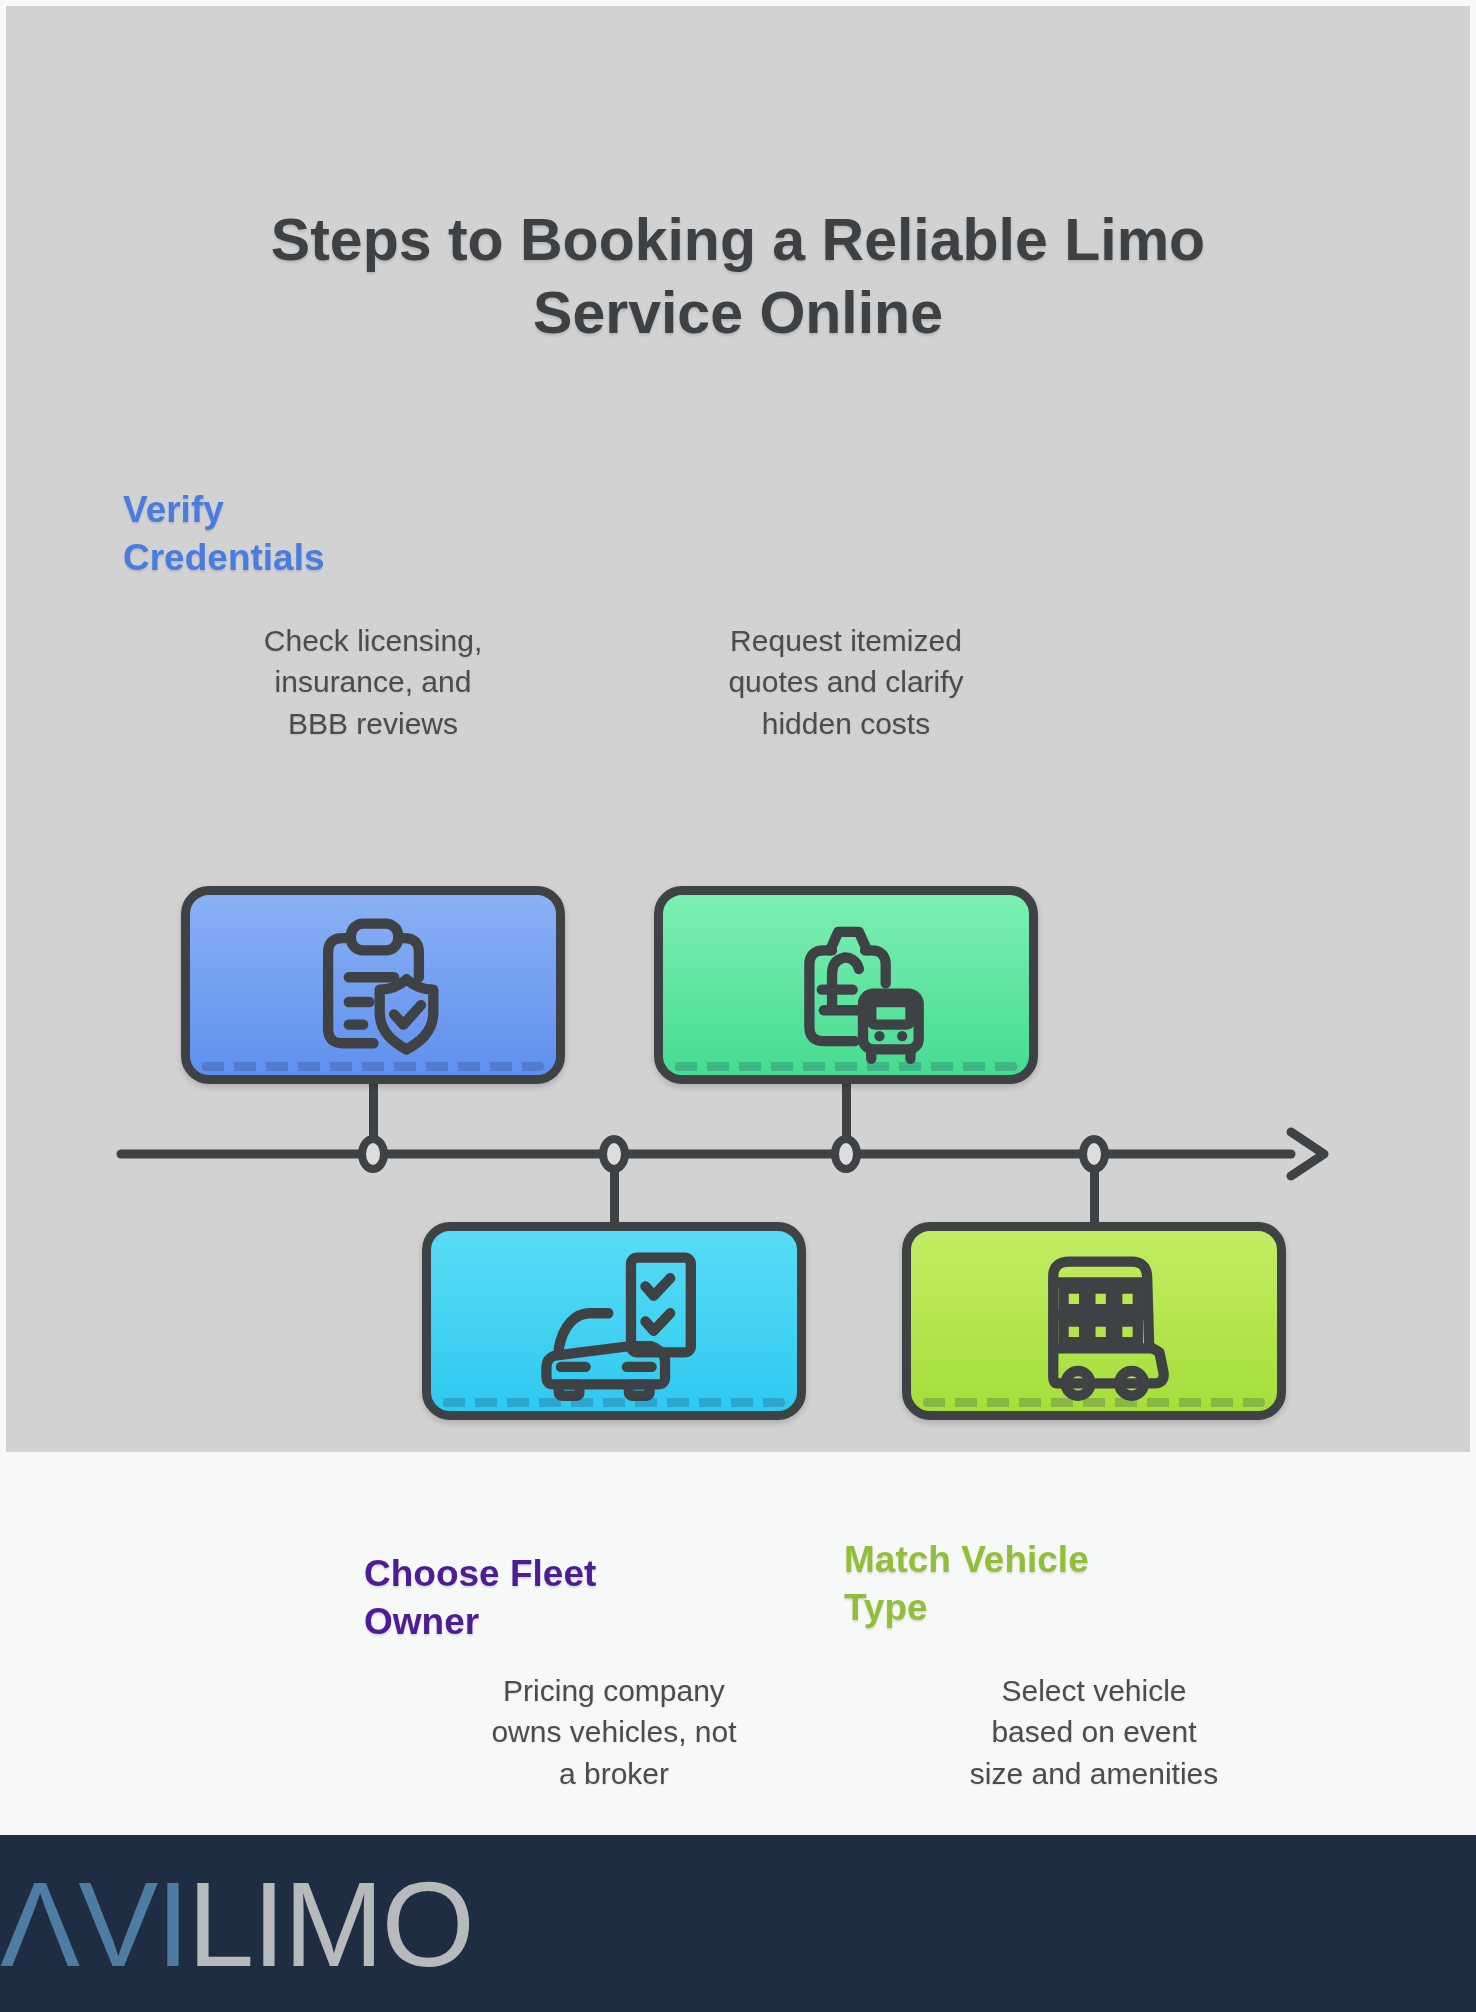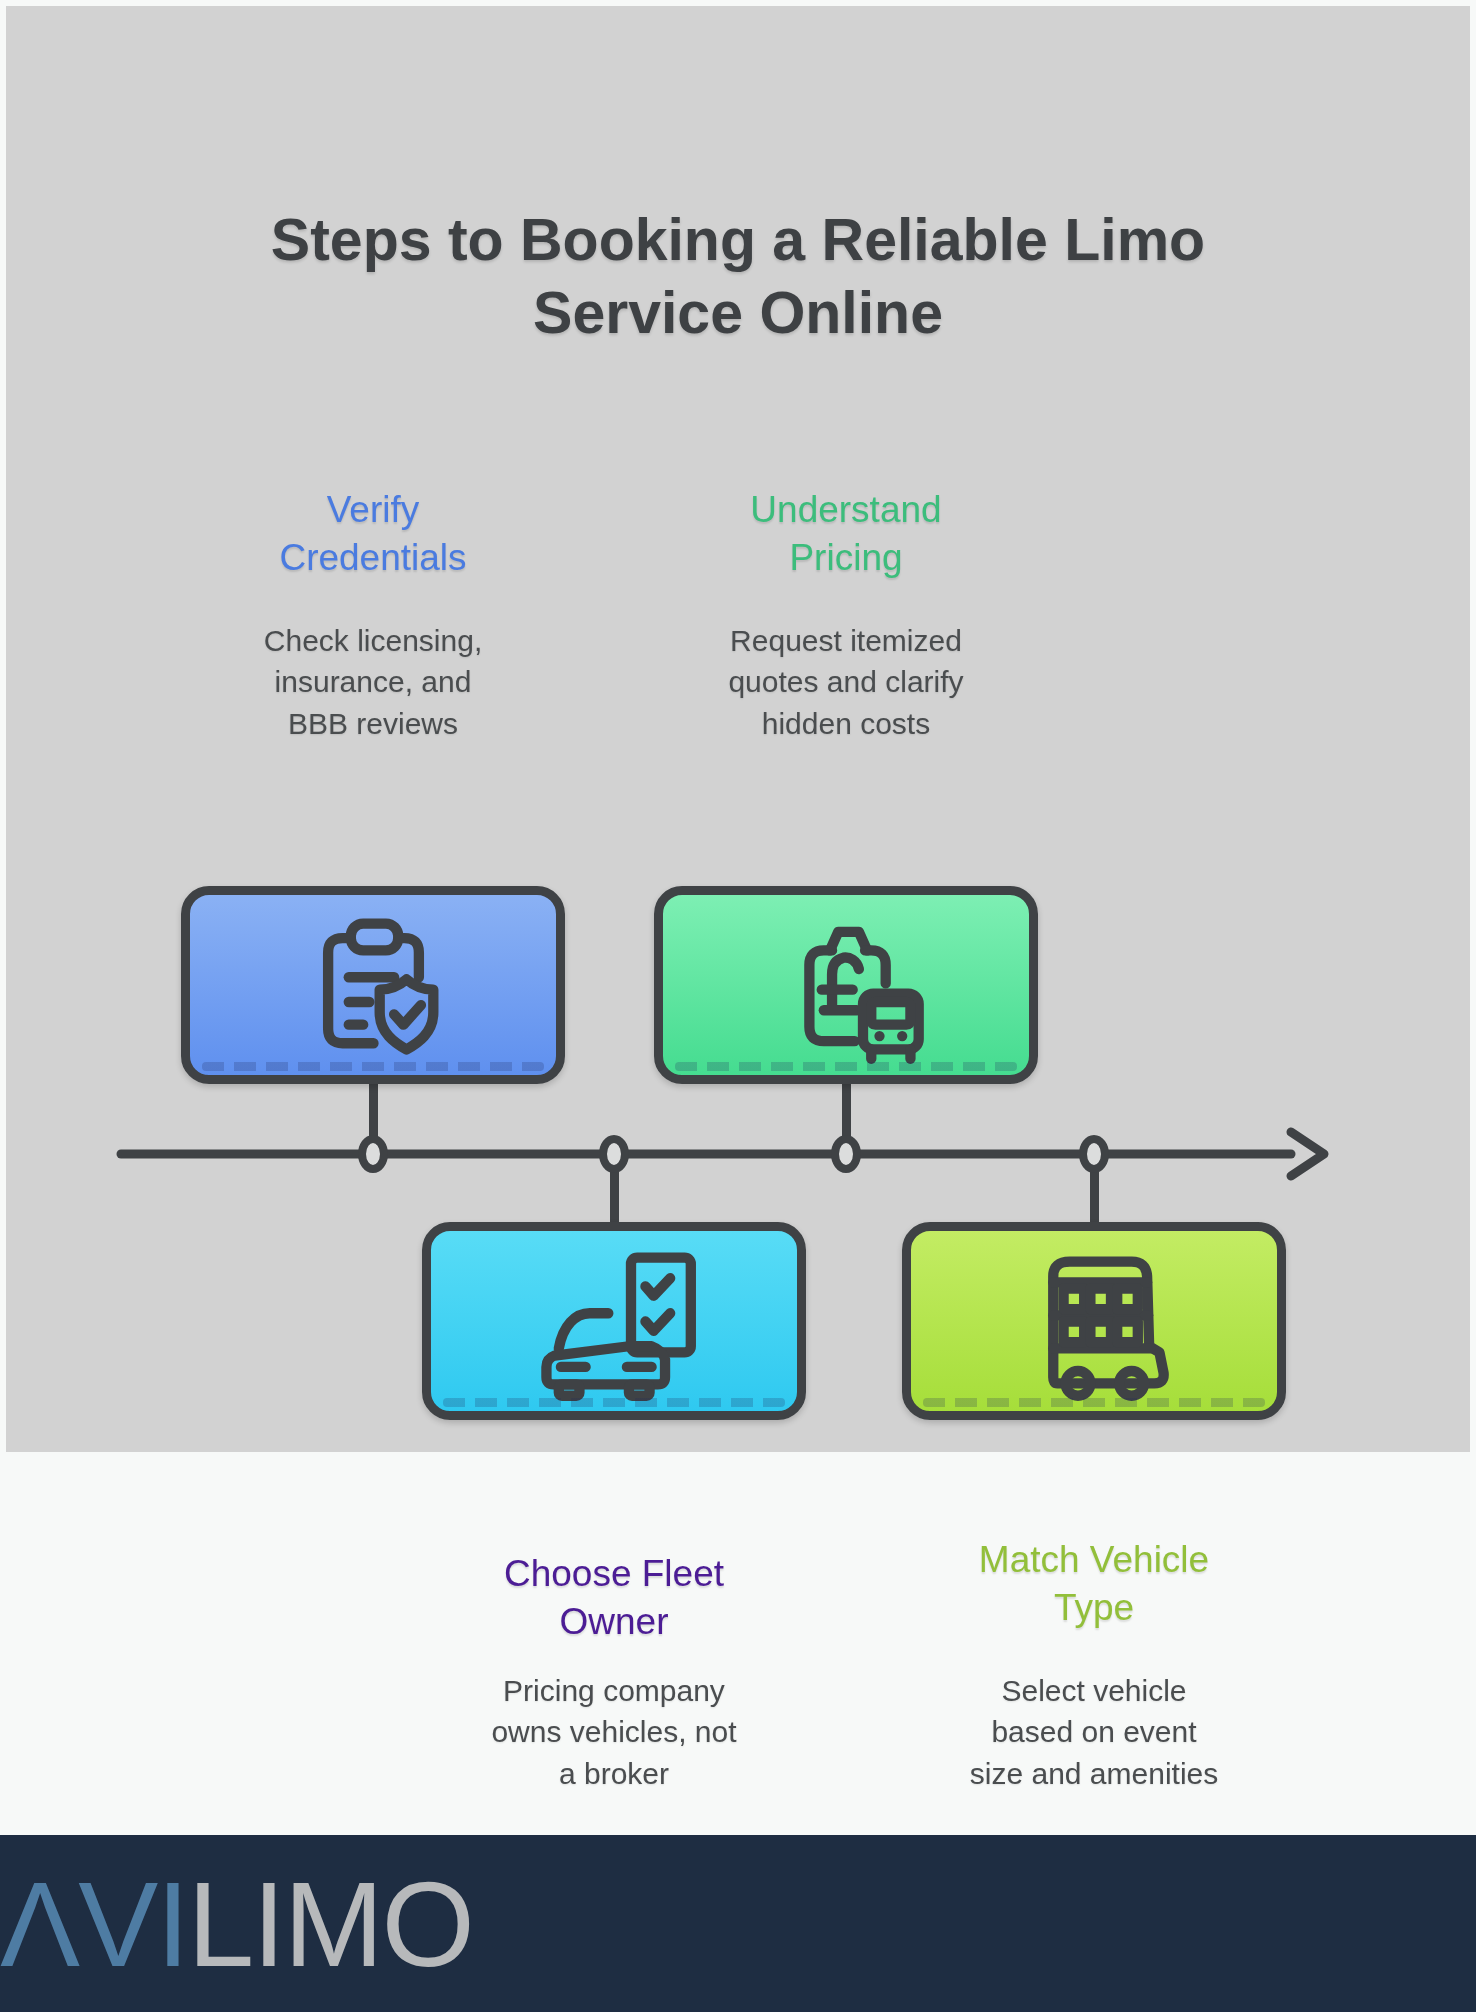--- a/index.html
+++ b/index.html
@@ -16,22 +16,22 @@
     background:#d2d2d2;
   }
   .title{
     position:absolute;left:0;right:0;top:198px;
     margin:0;text-align:center;
     font-size:59px;font-weight:bold;line-height:1.24;
     color:#3e4144;white-space:pre-line;
     text-shadow:0 2px 3px rgba(0,0,0,0.15);
   }
   .step-label{
-    position:absolute;width:500px;text-align:center;
-    font-size:37px;font-weight:normal;line-height:1.3;
+    position:absolute;width:500px;
+    font-size:37px;font-weight:bold;line-height:1.3;
     white-space:pre-line;
     text-shadow:0 2px 2px rgba(0,0,0,0.12);
   }
   .step-desc{
     position:absolute;width:500px;text-align:center;
     font-size:30px;line-height:1.38;color:#4a4d4f;
     white-space:pre-line;
     text-shadow:0 1px 2px rgba(0,0,0,0.10);
   }
   .label-1{left:117px;top:480px;}
@@ -93,22 +93,20 @@
 <body>
 
 <div class="page">
   <div class="gray-canvas">
 
     <h1 class="title">Steps to Booking a Reliable Limo
 Service Online</h1>
 
     <div class="step-label label-1" style="color: rgb(74, 123, 224);">Verify
 Credentials</div>
-    <div class="step-label label-2" style="color: rgb(60, 189, 124);">Understand
-Pricing</div>
     <div class="step-desc desc-1">Check licensing,
 insurance, and
 BBB reviews</div>
     <div class="step-desc desc-2">Request itemized
 quotes and clarify
 hidden costs</div>
 
     <div class="connector conn-1"></div>
     <div class="connector conn-2"></div>
     <div class="connector conn-3"></div>

